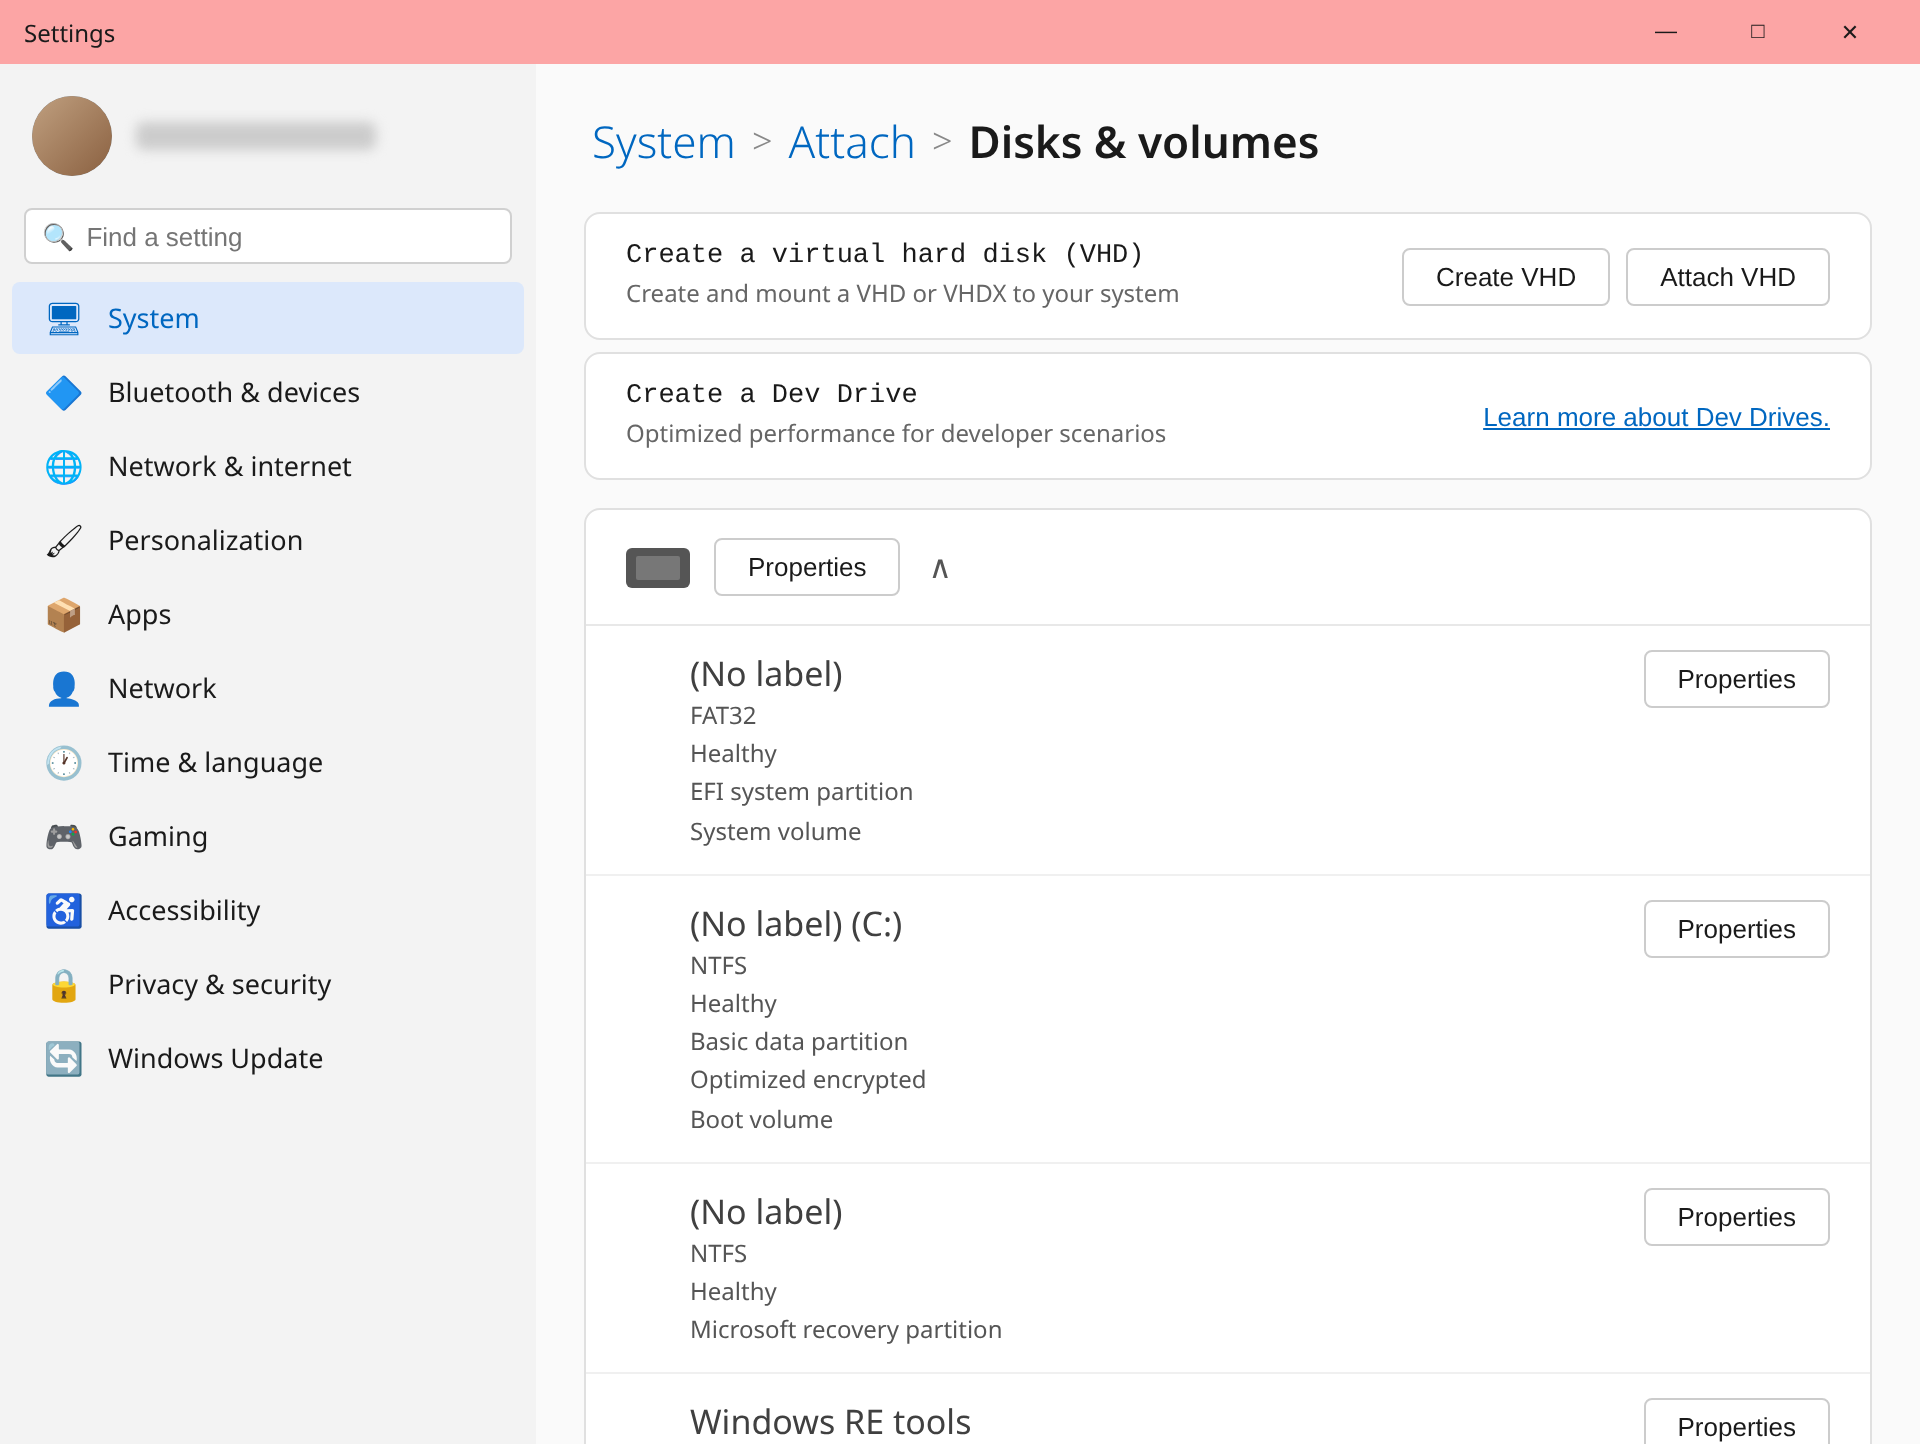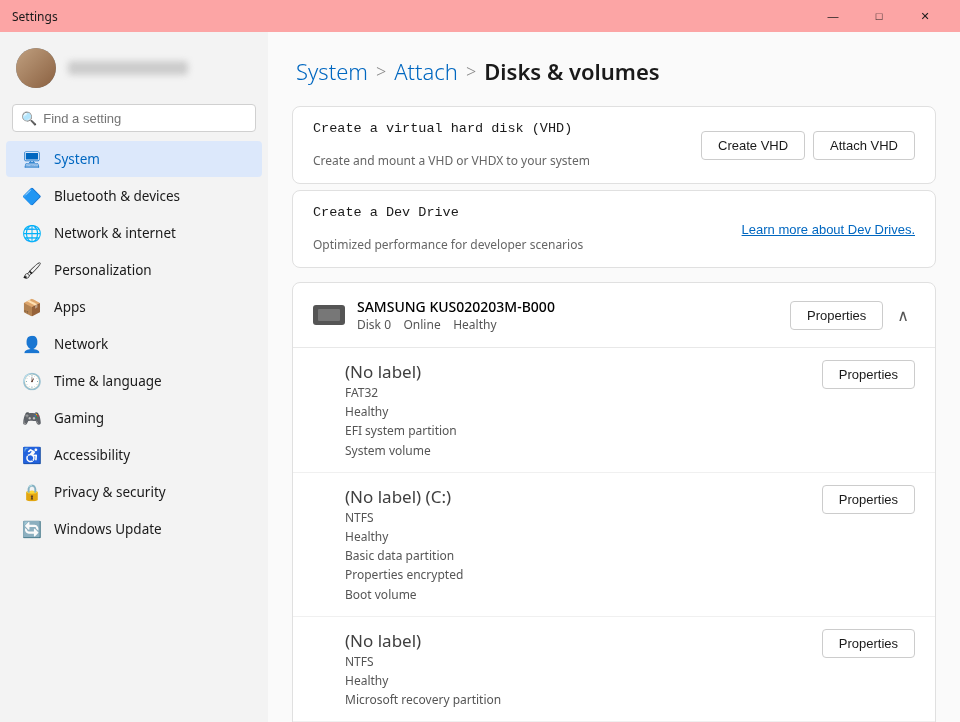--- a/index.html
+++ b/index.html
@@ -185,21 +185,21 @@
     .card-row {
       display: flex;
       align-items: center;
       padding: 14px 20px;
       border-bottom: 1px solid #f0f0f0;
       gap: 12px;
     }
     .card-row:last-child { border-bottom: none; }
     .card-text { flex: 1; }
     .card-title { font-size: 13.5px; font-weight: 500; color: #1a1a1a; font-family: Liberation Mono, monospace; }
-    .card-subtitle { font-size: 12px; color: #666; margin-top: 16px; }
+    .card-subtitle { font-size: 12px; color: #666; margin-top: 2px; }
     .card-actions {
       display: flex;
       gap: 8px;
       align-items: center;
     }
     .btn {
       padding: 6px 16px;
       font-size: 13px;
       border: 1px solid #ccc;
       border-radius: 4px;
@@ -382,30 +382,20 @@
     </div>
 
     <div class="disk-section" style="margin-top:14px;">
 
       <div class="disk-header">
         <div class="disk-icon" style="
           width:32px; height:20px; background:#555; border-radius:3px;
           display:flex; align-items:center; justify-content:center;
         ">
           <div style="width:22px;height:12px;background:#777;border-radius:1px;"></div>
-        </div>
-        <div class="disk-header-info">
-          <div class="disk-name">SAMSUNG KUS020203M-B000</div>
-          <div class="disk-meta">
-            <span>Disk 0</span>
-            &nbsp;&nbsp;
-            <span>Online</span>
-            &nbsp;&nbsp;
-            <span>Healthy</span>
-          </div>
         </div>
         <div class="disk-header-actions">
           <button class="btn">Properties</button>
           <button class="chevron-btn">∧</button>
         </div>
       </div>
 
       <div class="partition-row">
         <div class="partition-info">
           <div class="partition-label">(No label)</div>
@@ -419,21 +409,21 @@
         <button class="btn">Properties</button>
       </div>
 
       <div class="partition-row">
         <div class="partition-info">
           <div class="partition-label">(No label) (C:)</div>
           <div class="partition-detail">
             <span>NTFS</span><br>
             <span>Healthy</span><br>
             <span>Basic data partition</span><br>
-            <span>Properties encrypted</span><br>
+            <span>Optimized encrypted</span><br>
             <span>Boot volume</span>
           </div>
         </div>
         <button class="btn">Properties</button>
       </div>
 
       <div class="partition-row">
         <div class="partition-info">
           <div class="partition-label">(No label)</div>
           <div class="partition-detail">

